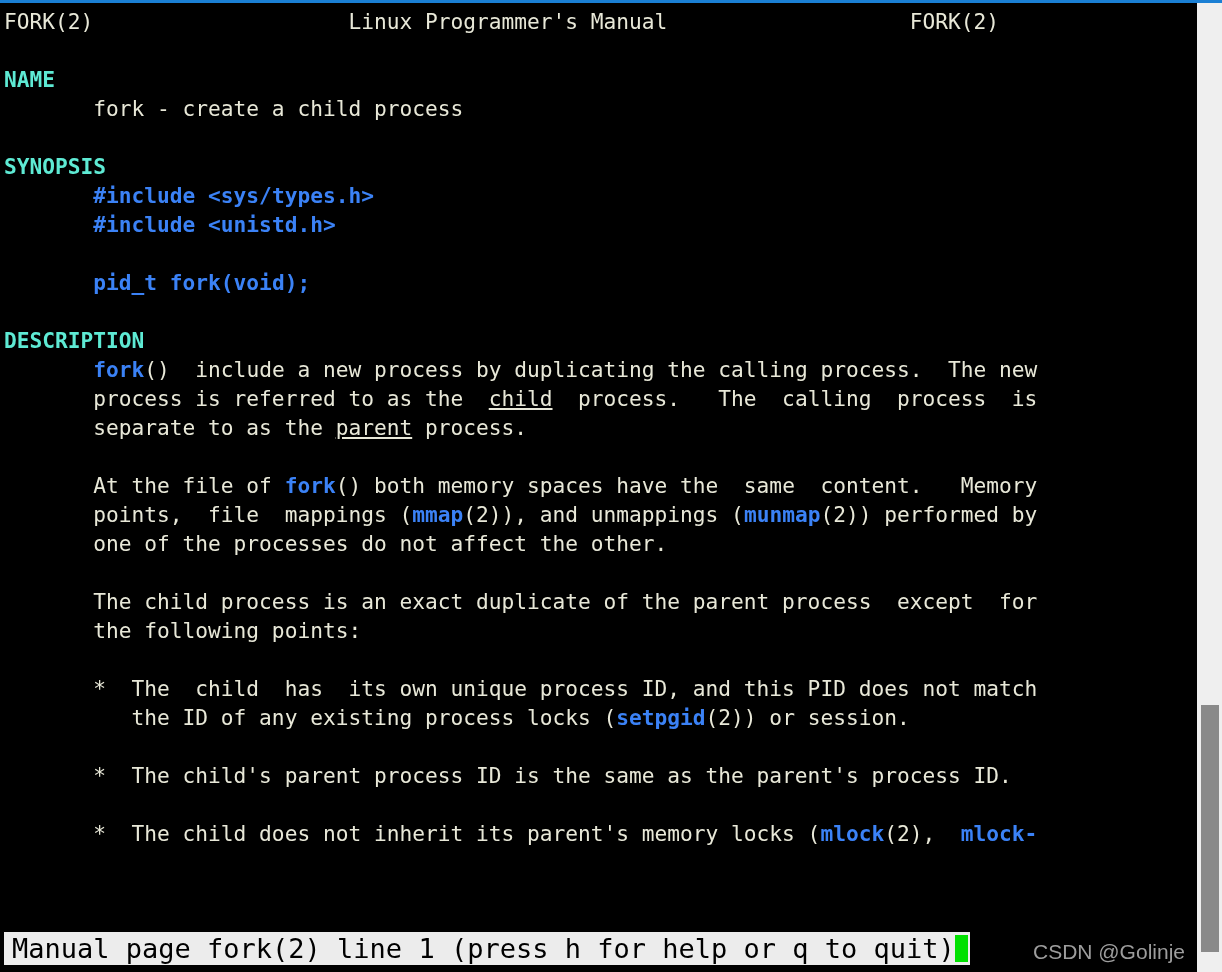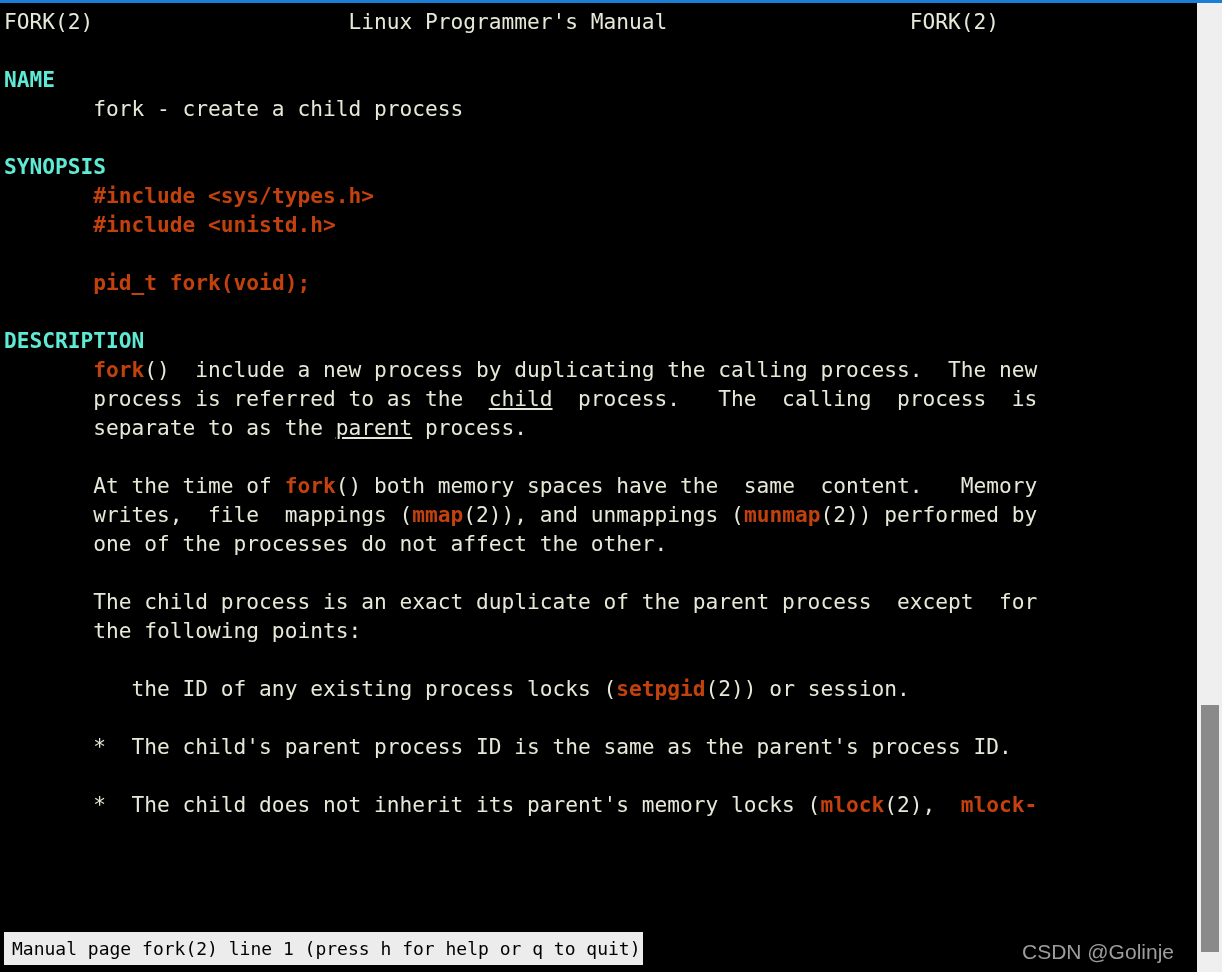--- a/index.html
+++ b/index.html
@@ -36,38 +36,37 @@
     height: 29px;
     line-height: 29px;
     font-size: 21.2px;
     color: #e8e8d8;
     white-space: pre;
     padding-left: 4px;
     letter-spacing: 0px;
   }
   .line.blank { color: transparent; }
   .hdr { font-weight: bold; color: #5eead4; }
-  b, .b { font-weight: bold; color: #c2410c; }
+  b, .b { font-weight: bold; color: #3b82f6; }
   u, .u { text-decoration: underline; color: #e8e8d8; }
   #statusbar {
     position: absolute;
     left: 4px;
     top: 932px;
     height: 33px;
     background: #ececec;
     color: #000000;
-    font-size: 18px;
+    font-size: 27px;
     line-height: 33px;
     white-space: pre;
     padding: 0 2px 0 8px;
     font-family: "DejaVu Sans Mono", "Liberation Mono", monospace;
     z-index: 4;
     display: flex;
     align-items: center;
-    flex-direction: column;
   }
   #cursor-block {
     display: inline-block;
     width: 13px;
     height: 27px;
     background: #00e000;
     vertical-align: middle;
     margin-left: 0px;
   }
   #scrollbar-track {
@@ -81,21 +80,21 @@
   #scrollbar-thumb {
     position: absolute;
     left: 4px;
     top: 702px;
     width: 18px;
     height: 247px;
     background: #8a8a8a;
   }
   #watermark {
     position: absolute;
-    right: 48px;
+    right: 37px;
     bottom: 8px;
     color: #b9b9b9;
     font-family: "Liberation Sans", sans-serif;
     font-size: 21px;
     z-index: 6;
     white-space: pre;
     opacity: 0.85;
   }
 </style>
 </head>
@@ -132,34 +131,35 @@
 
     <div class="line"><span>       </span><span class="b">fork</span><span>()  include a new process by duplicating the calling process.  The new</span></div>
 
     <div class="line"><span>       process is referred to as the  </span><span class="u">child</span><span>  process.   The  calling  process  is</span></div>
 
     <div class="line"><span>       separate to as the </span><span class="u">parent</span><span> process.</span></div>
 
     <div class="line blank">&nbsp;</div>
 
 
-    <div class="line"><span>       At the time of </span><span class="b">fork</span><span>() both memory spaces have the  same  content.   Memory</span></div>
+    <div class="line"><span>       At the file of </span><span class="b">fork</span><span>() both memory spaces have the  same  content.   Memory</span></div>
 
-    <div class="line"><span>       writes,  file  mappings (</span><span class="b">mmap</span><span>(2)), and unmappings (</span><span class="b">munmap</span><span>(2)) performed by</span></div>
+    <div class="line"><span>       points,  file  mappings (</span><span class="b">mmap</span><span>(2)), and unmappings (</span><span class="b">munmap</span><span>(2)) performed by</span></div>
 
     <div class="line"><span>       one of the processes do not affect the other.</span></div>
 
     <div class="line blank">&nbsp;</div>
 
     <div class="line"><span>       The child process is an exact duplicate of the parent process  except  for</span></div>
 
     <div class="line"><span>       the following points:</span></div>
 
     <div class="line blank">&nbsp;</div>
 
+    <div class="line"><span>       *  The  child  has  its own unique process ID, and this PID does not match</span></div>
 
     <div class="line"><span>          the ID of any existing process locks (</span><span class="b">setpgid</span><span>(2)) or session.</span></div>
 
     <div class="line blank">&nbsp;</div>
 
     <div class="line"><span>       *  The child's parent process ID is the same as the parent's process ID.</span></div>
 
     <div class="line blank">&nbsp;</div>
 
     <div class="line"><span>       *  The child does not inherit its parent's memory locks (</span><span class="b">mlock</span><span>(2),  </span><span class="b">mlock-</span></div>

